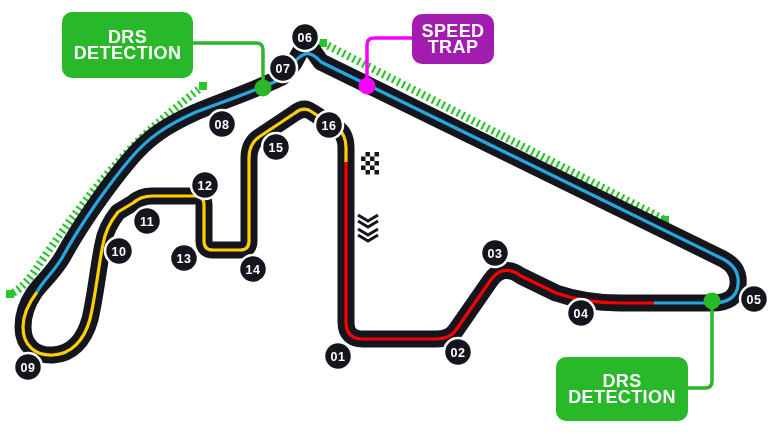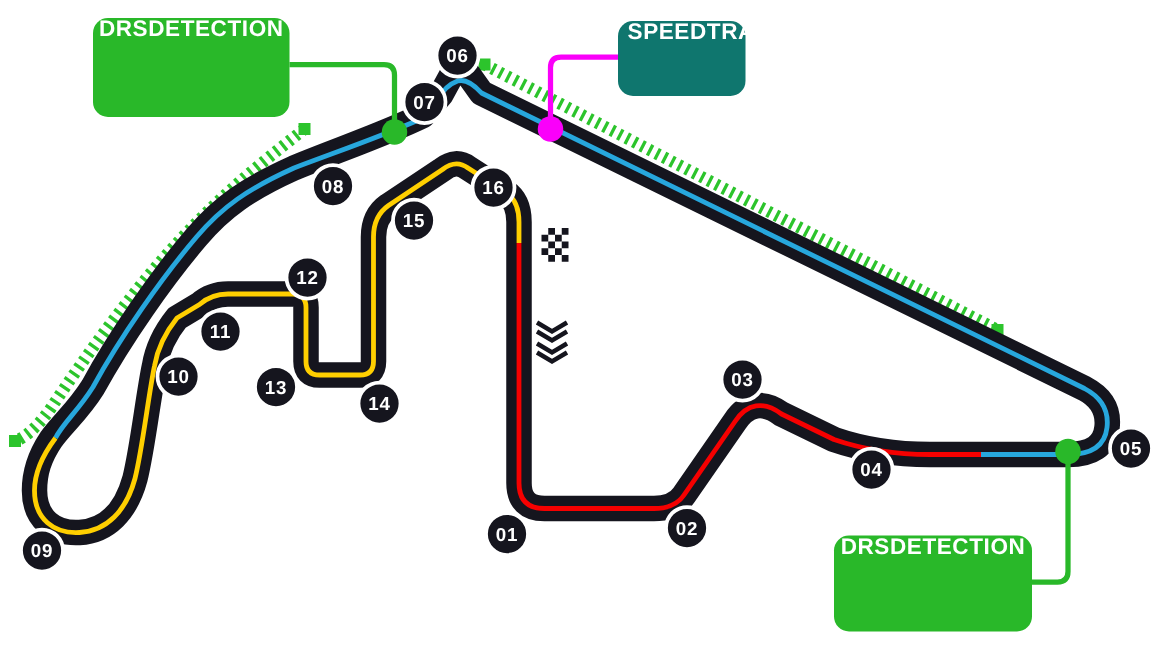--- a/index.html
+++ b/index.html
@@ -10,30 +10,31 @@
     font-family:"Liberation Sans", sans-serif;
     overflow:hidden;
   }
   .stage svg{position:absolute;left:0;top:0;}
   .callout{
     position:absolute;
     color:#ffffff;
     font-weight:bold;
     text-align:center;
     display:flex;
+    flex-direction:column;
     justify-content:center;
     border-radius:10px;
-    font-size:15px;
+    font-size:18px;
     line-height:16px;
     letter-spacing:0.4px;
     z-index:5;
   }
   .callout span{display:block;}
   #callout-drs2{left:62px;top:12px;width:131px;height:66px;background:#29b829;}
-  #callout-trap{left:412px;top:14px;width:62px;height:50px;background:#0f766e;padding-left:23px;}
+  #callout-trap{left:412px;top:14px;width:82px;height:50px;background:#a21caf;}
   #callout-drs1{left:556px;top:357px;width:132px;height:64px;background:#29b829;}
   .corner-marker text{
     font-family:"Liberation Sans", sans-serif;
     font-weight:bold;
     font-size:12.5px;
     fill:#ffffff;
     text-anchor:middle;
     letter-spacing:0.5px;
   }
 </style>

